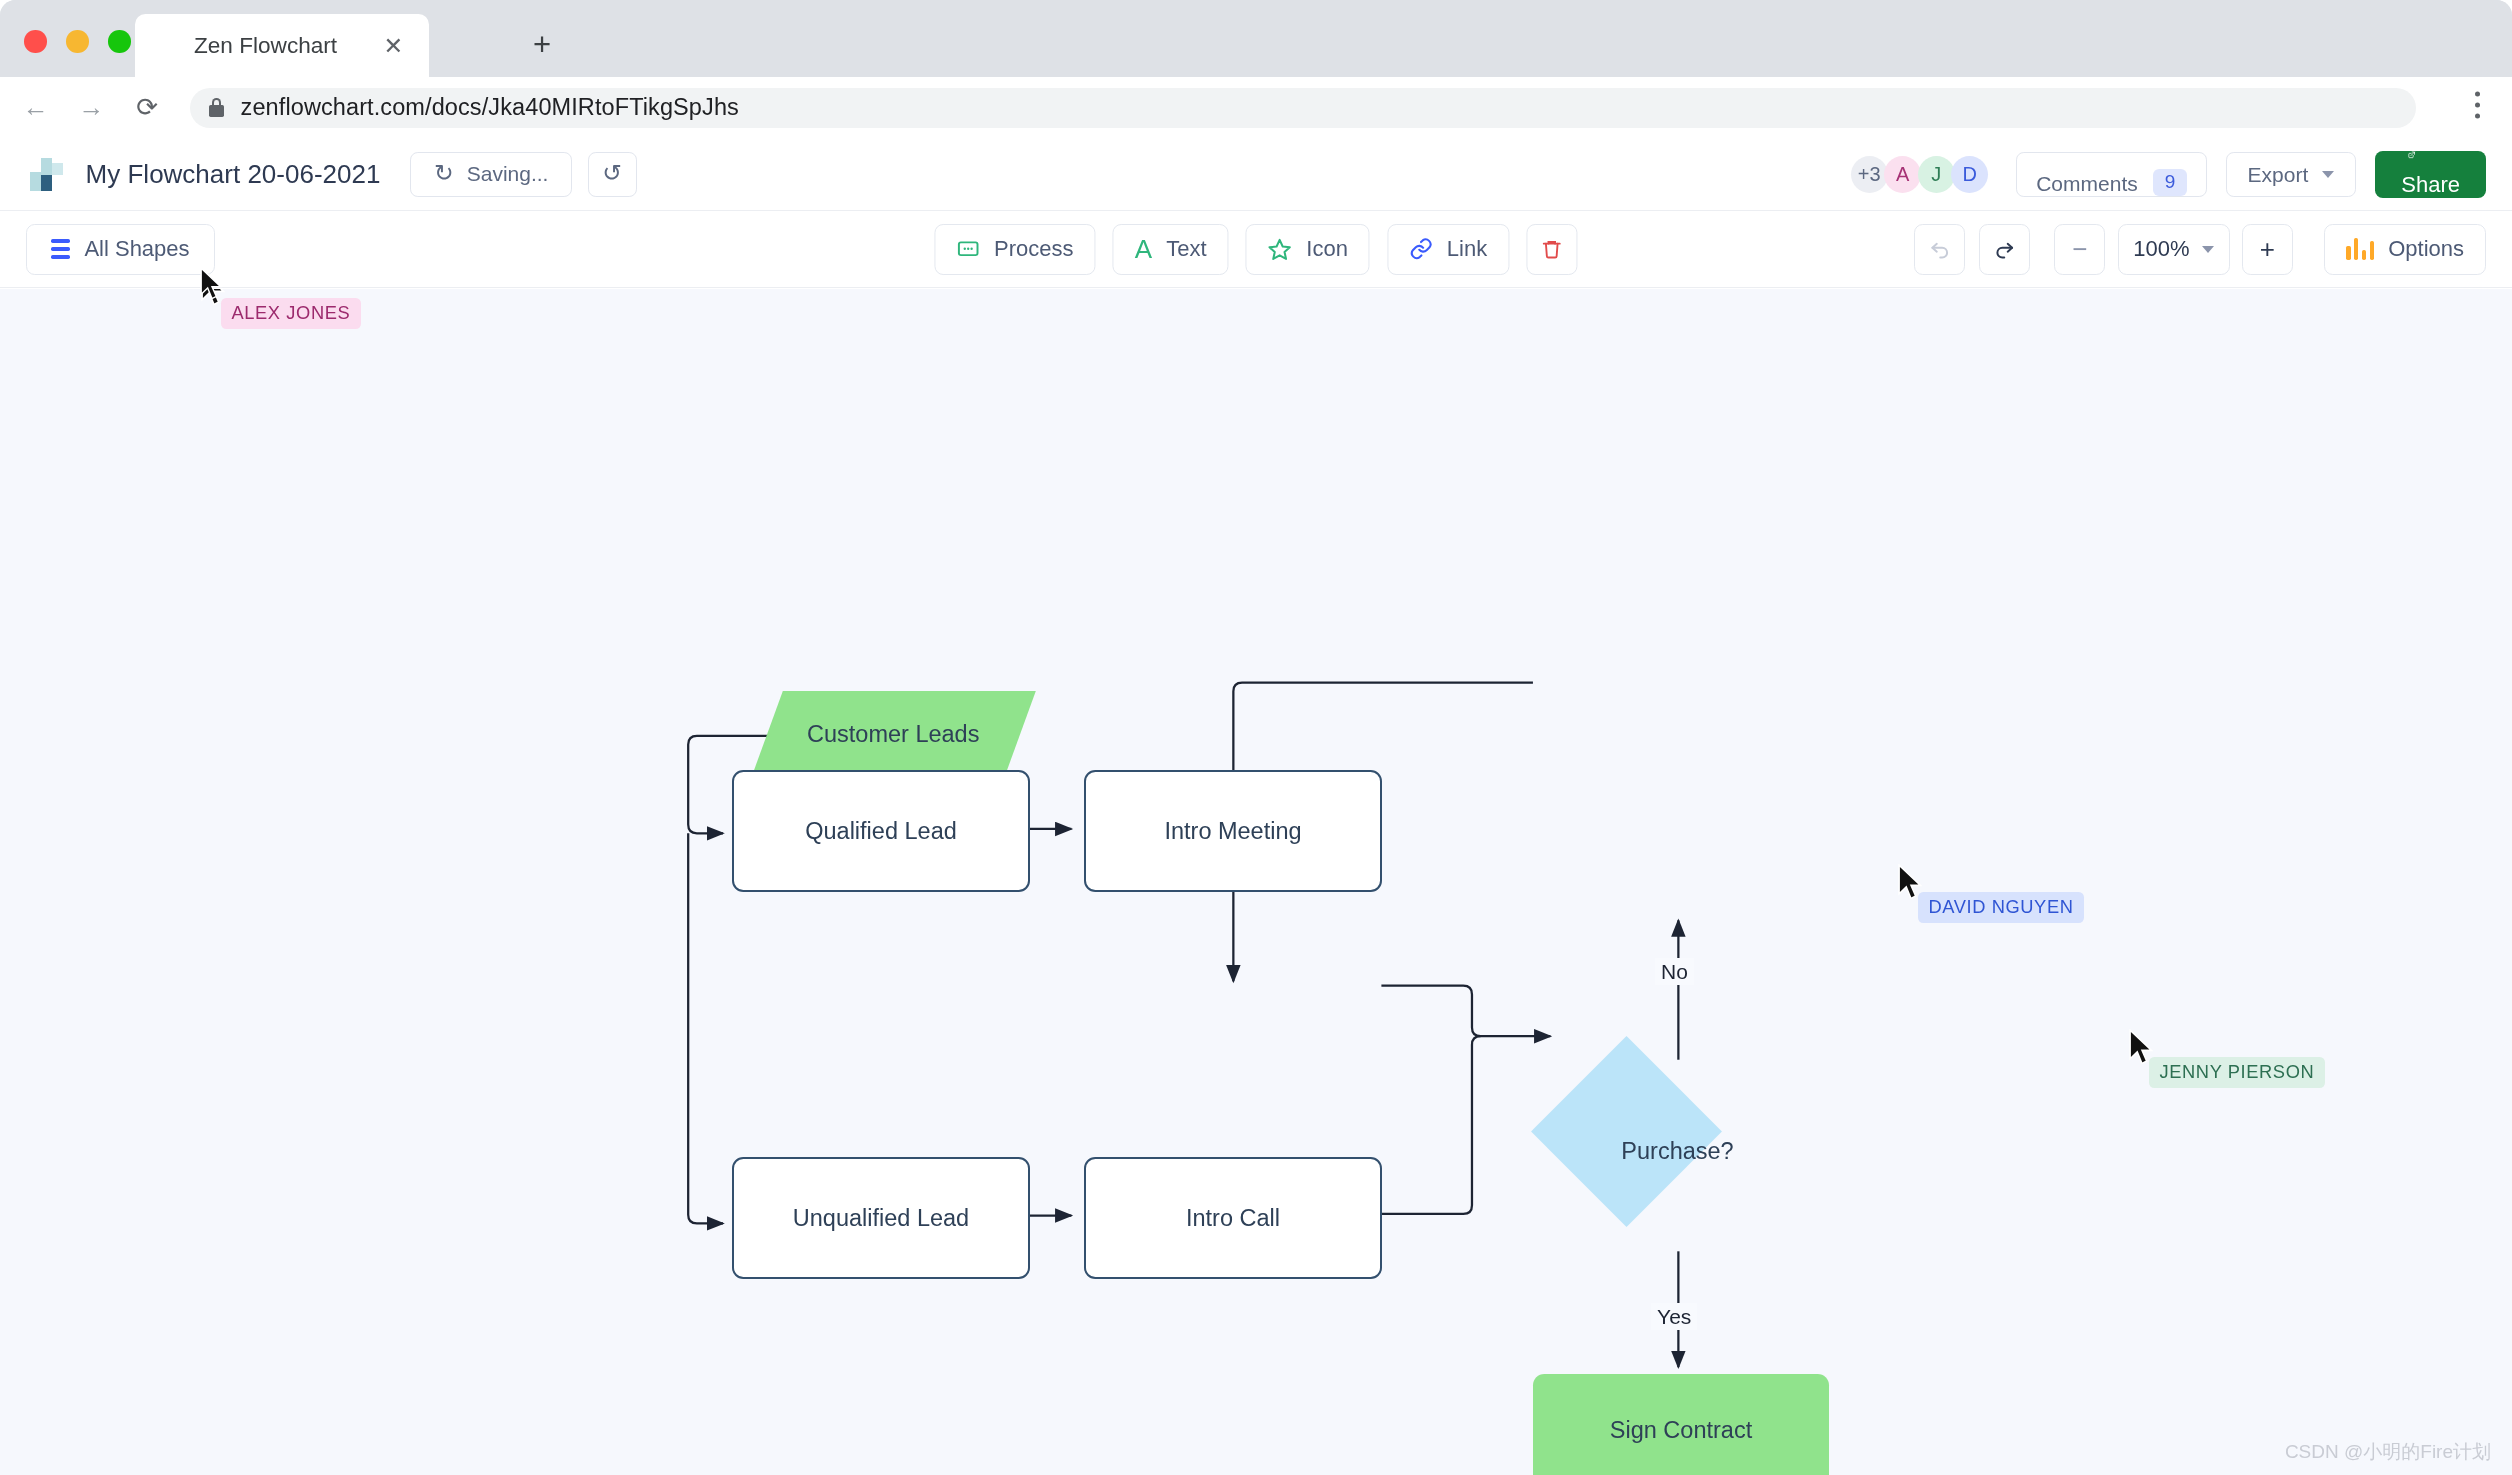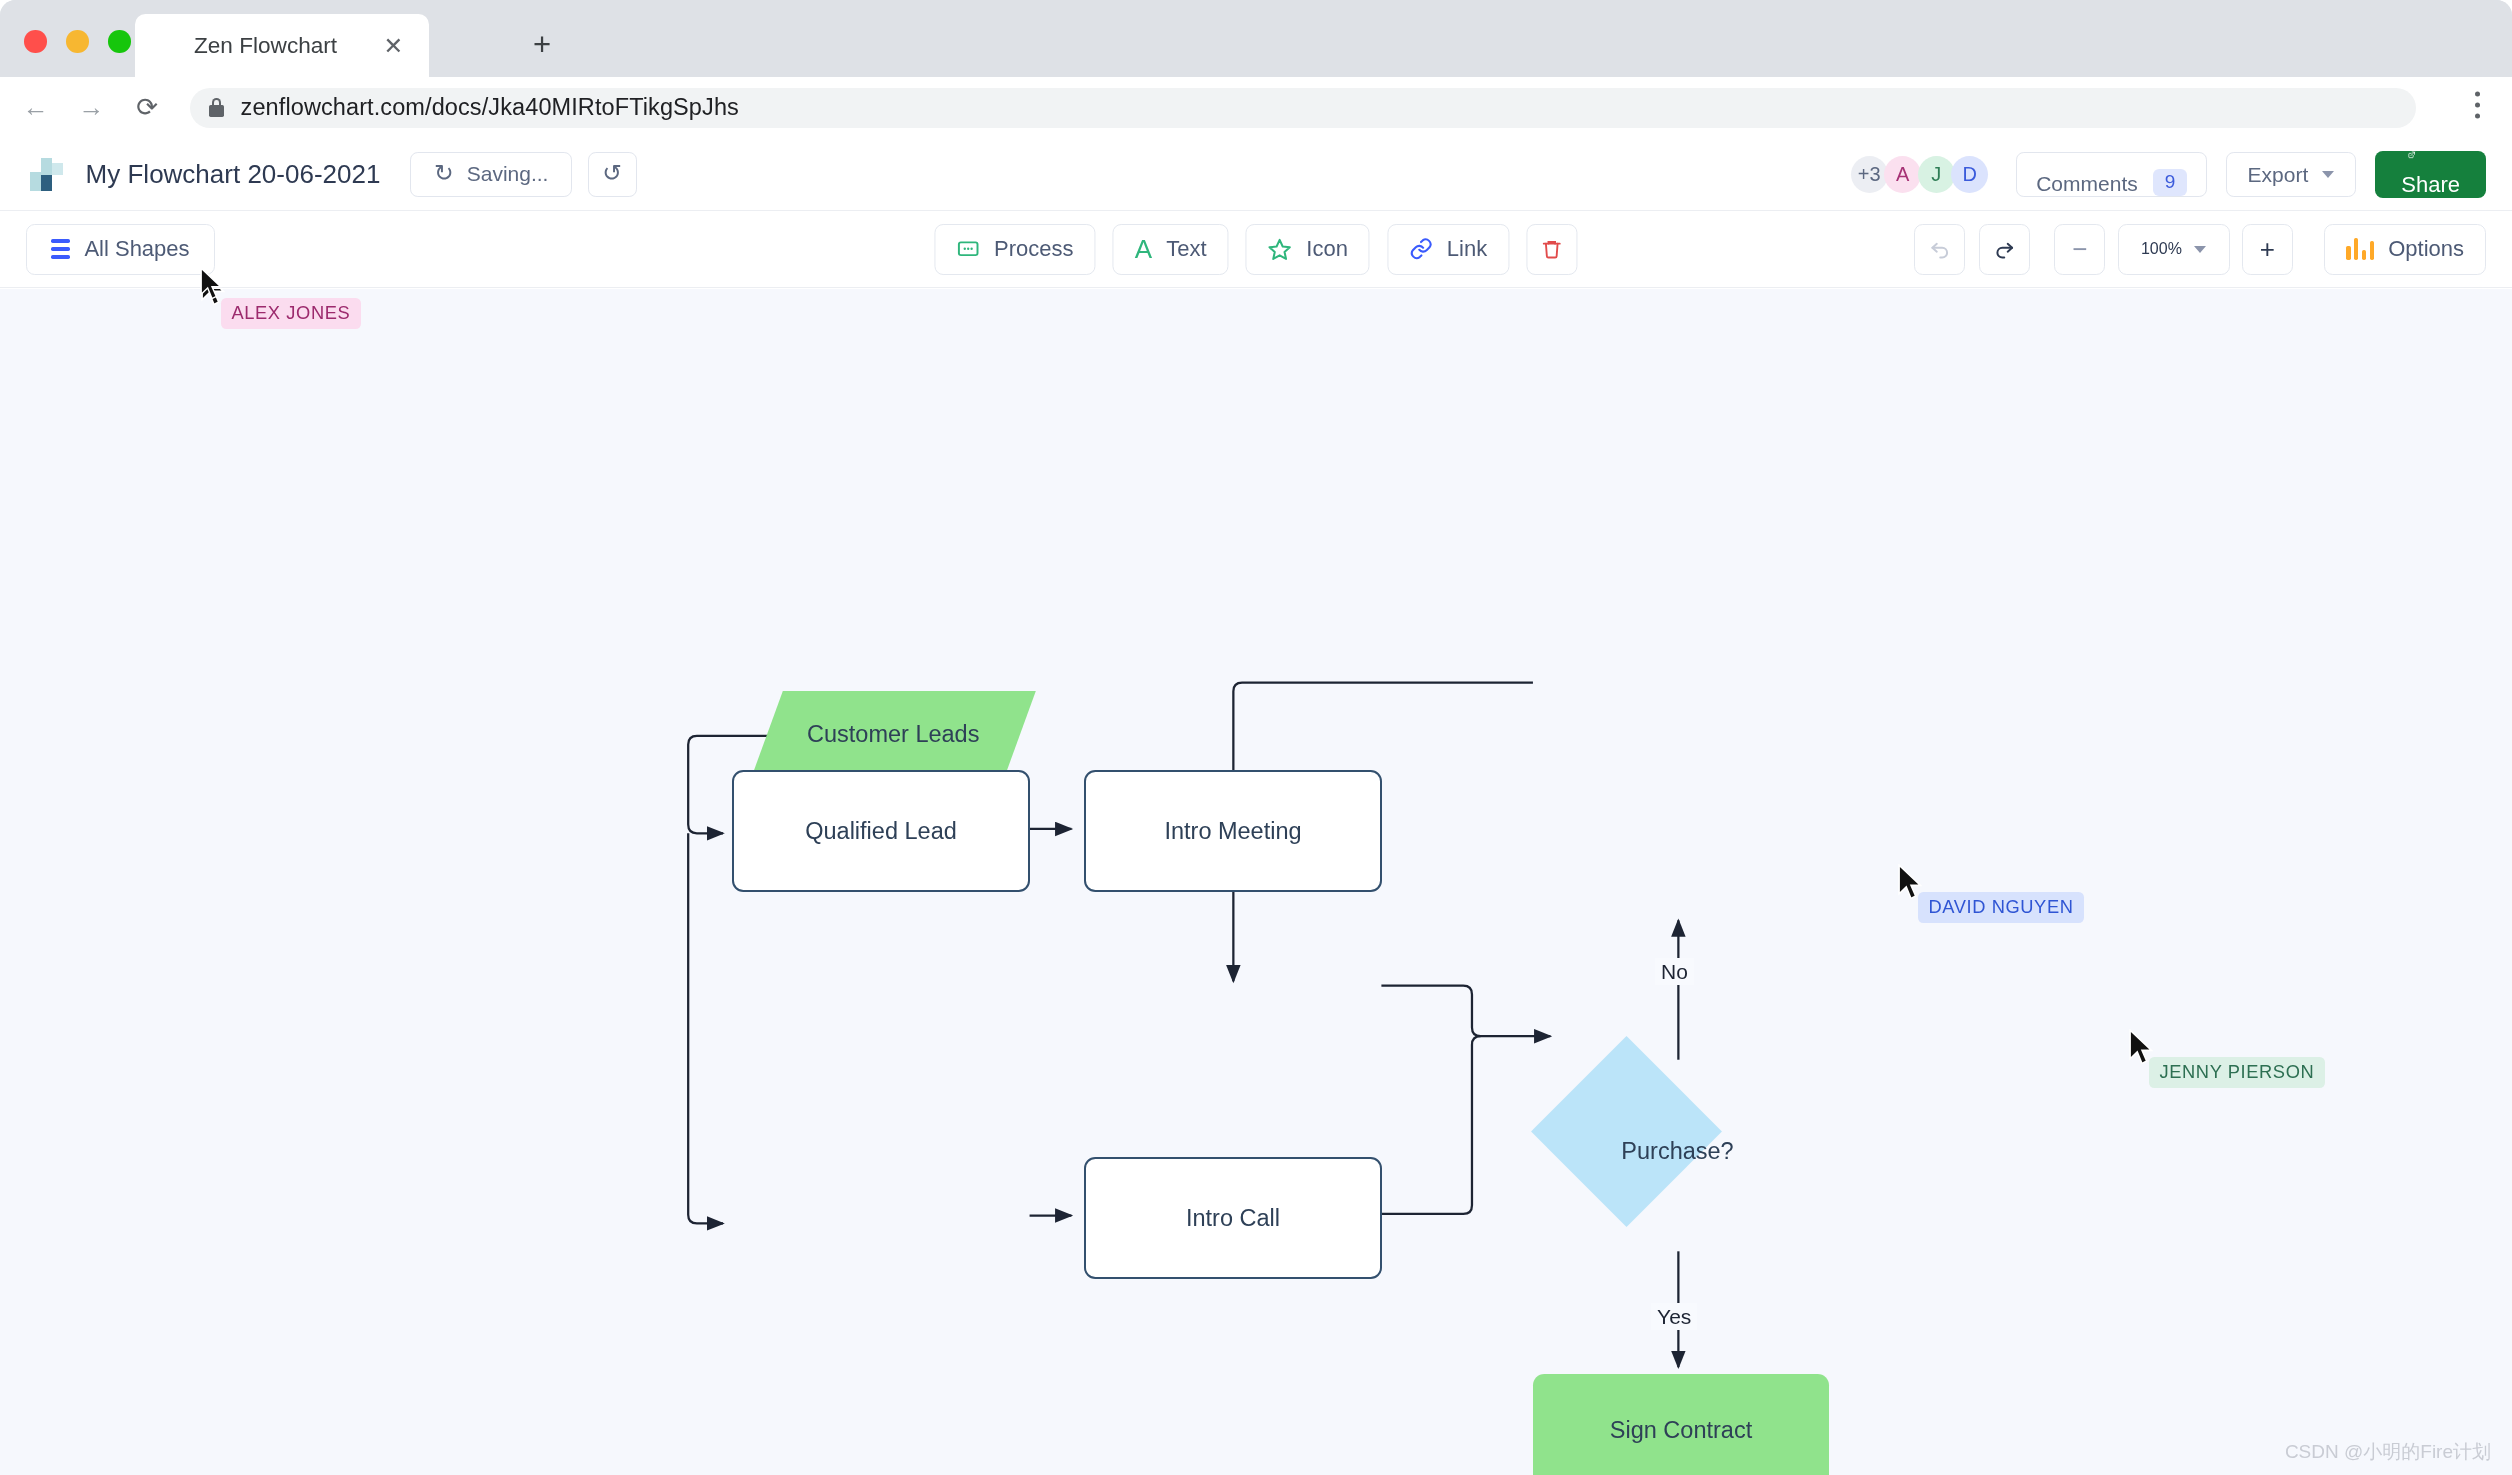--- a/index.html
+++ b/index.html
@@ -175,21 +175,21 @@
   .tb-icon-btn {
     width: 51px; height: 51px; border: 0.9px solid #e4e8ef; border-radius: 8.7px;
     background: #fff; display: flex; align-items: center; justify-content: center;
     font-size: 23.5px; color: #2e3a52;
   }
   .tb-icon-btn.disabled { color: #c7ccd8; }
   #zoom-group { display: flex; align-items: center; gap: 12.2px; margin-left: 10.5px; }
   #zoom-val {
     height: 51px; min-width: 112px; border: 0.9px solid #e4e8ef; border-radius: 8.7px;
     display: flex; align-items: center; justify-content: center; gap: 12.2px;
-    font-size: 16px; color: #2e3a52; padding: 0 14px;
+    font-size: 22px; color: #2e3a52; padding: 0 14px;
   }
   #options-btn { margin-left: 17.4px; }
   .eq { display: flex; align-items: flex-end; gap: 3.5px; height: 22.6px; }
   .eq span { display: block; width: 4.4px; background: #ffa928; border-radius: 1.7px; }
 
   
   #canvas {
     position: absolute; left: 0; top: 151px; right: 0; bottom: 0;
     background: #f6f8fd; overflow: hidden;
   }
@@ -437,20 +437,23 @@
       </svg>
 
       <div class="node parallelogram" style="left:767px; top:402px; width:253px; height:87px;">
         <span>Customer Leads</span>
       </div>
 
       <div class="node box" style="left:732px; top:481px; width:298px; height:122px;">
         <span>Qualified Lead</span>
       </div>
 
+      <div class="node box" style="left:732px; top:868px; width:298px; height:122px;">
+        <span>Unqualified Lead</span>
+      </div>
 
       <div class="node box" style="left:1084px; top:481px; width:298px; height:122px;">
         <span>Intro Meeting</span>
       </div>
 
       <div class="node box" style="left:1084px; top:868px; width:298px; height:122px;">
         <span>Intro Call</span>
       </div>
 
 

